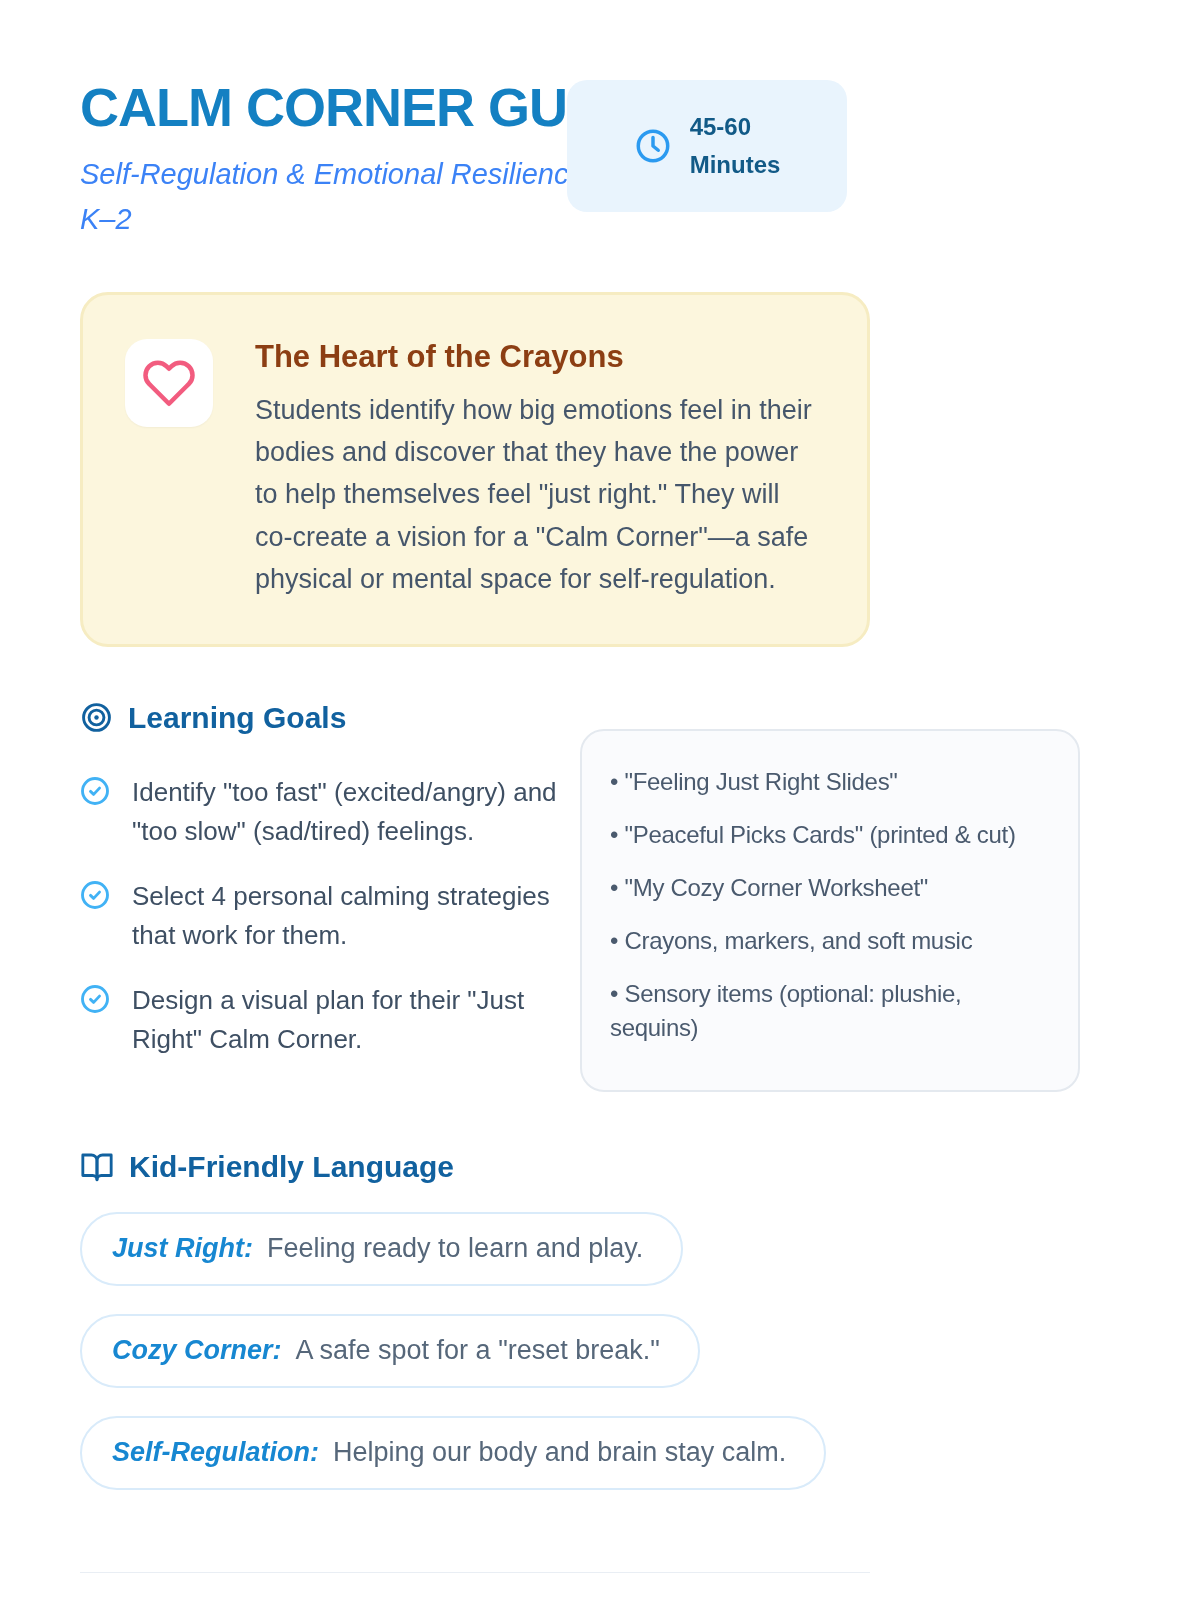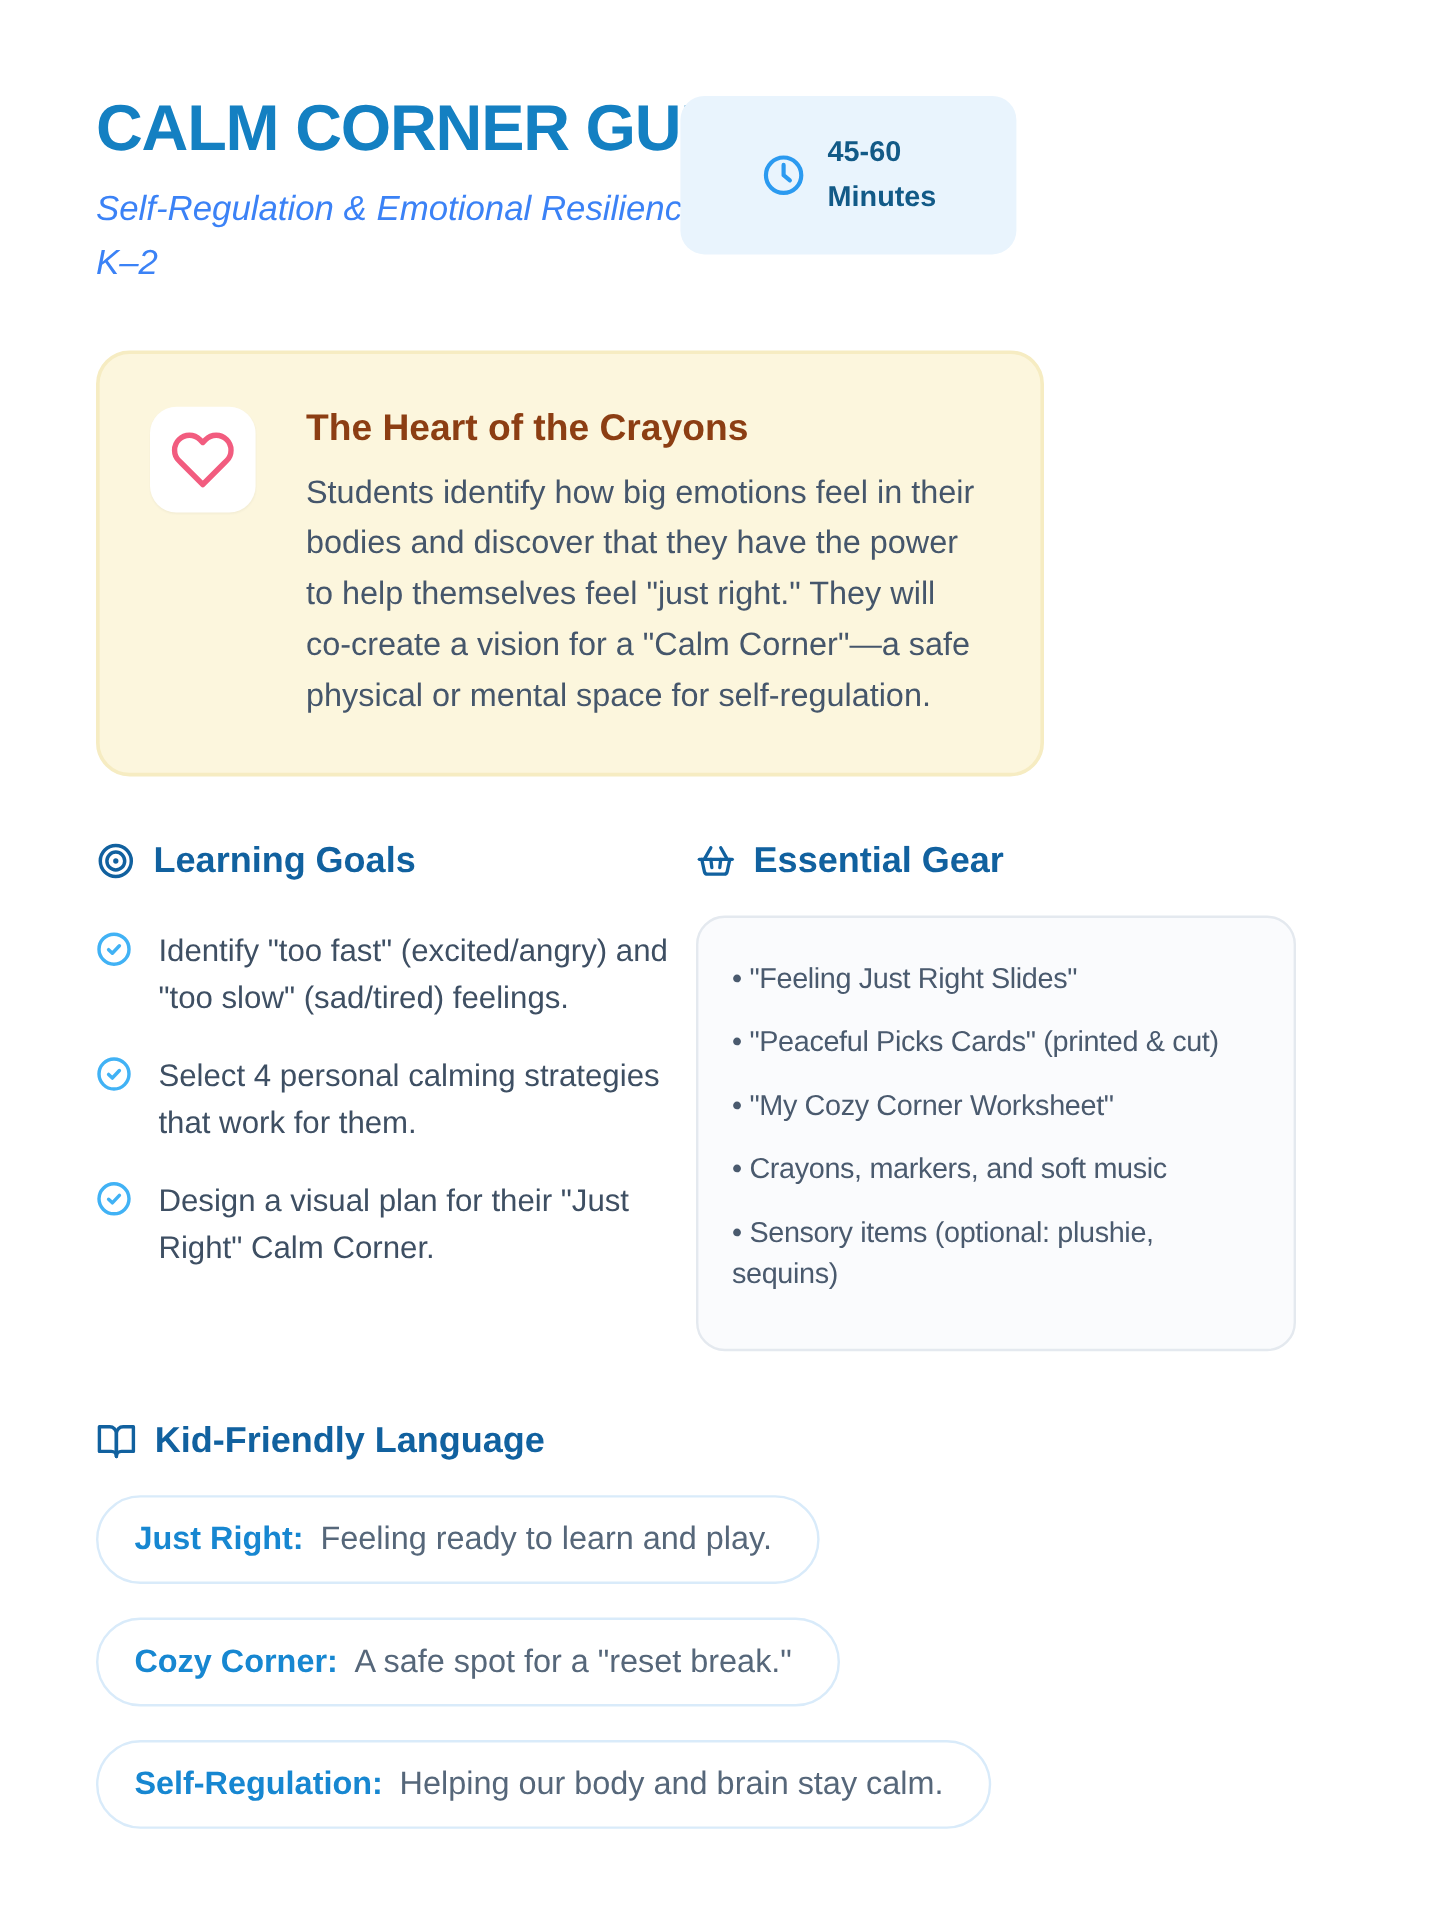--- a/index.html
+++ b/index.html
@@ -36,21 +36,21 @@
   .gear-card { margin-top:28px; background:#fafbfd; border:2px solid #e4e9ef; border-radius:24px;
     padding:34px 28px 26px 28px; }
   .gear-item { font-size:24px; color:#4a5a6e; line-height:1.42; margin-bottom:19px; letter-spacing:-0.3px; }
   .gear-item::before { content:"\2022\00a0 "; }
 
   
   .vocab { margin-top:58px; }
   .pill-row { margin-top:28px; }
   .pill { display:inline-block; background:#ffffff; border:2px solid #d9ebfa; border-radius:999px;
     padding:19px 38px 20px 30px; }
-  .pill .term { font-size:27px; font-weight:700; color:#1787d1; margin-right:14px; }
+  .pill .term { font-size:27px; font-weight:700; font-style:italic; color:#1787d1; margin-right:14px; }
   .pill .def { font-size:27px; color:#56677a; }
 
   
   .divider { margin-top:82px; border-top:1px solid #e9eef4; }
 
   svg { display:block; }
 </style>
 </head>
 <body>
 
@@ -125,33 +125,20 @@
               <circle cx="12" cy="12" r="10"></circle>
               <path d="M8.4 12.3l2.5 2.4 4.7-5"></path>
             </svg>
           </span>
           <span class="goal-text">Design a visual plan for their "Just Right" Calm Corner.</span>
         </div>
       </div>
     </div>
 
     <div>
-      <div class="section-heading">
-        <span>
-          <svg width="33" height="33" viewBox="0 0 24 24" fill="none" stroke="#11619f" stroke-width="2" stroke-linecap="round" stroke-linejoin="round">
-            <path d="m5 11 4-7"></path>
-            <path d="m19 11-4-7"></path>
-            <path d="M2 11h20"></path>
-            <path d="m3.5 11 1.6 7.4a2 2 0 0 0 2 1.6h9.8a2 2 0 0 0 2-1.6l1.6-7.4"></path>
-            <path d="m9 11 .6 5"></path>
-            <path d="m15 11-.6 5"></path>
-          </svg>
-        </span>
-        <span class="label">Essential Gear</span>
-      </div>
       <div class="gear-card">
         <div class="gear-item">"Feeling Just Right Slides"</div>
         <div class="gear-item">"Peaceful Picks Cards" (printed &amp; cut)</div>
         <div class="gear-item">"My Cozy Corner Worksheet"</div>
         <div class="gear-item">Crayons, markers, and soft music</div>
         <div class="gear-item">Sensory items (optional: plushie, sequins)</div>
       </div>
     </div>
   </div>
 

